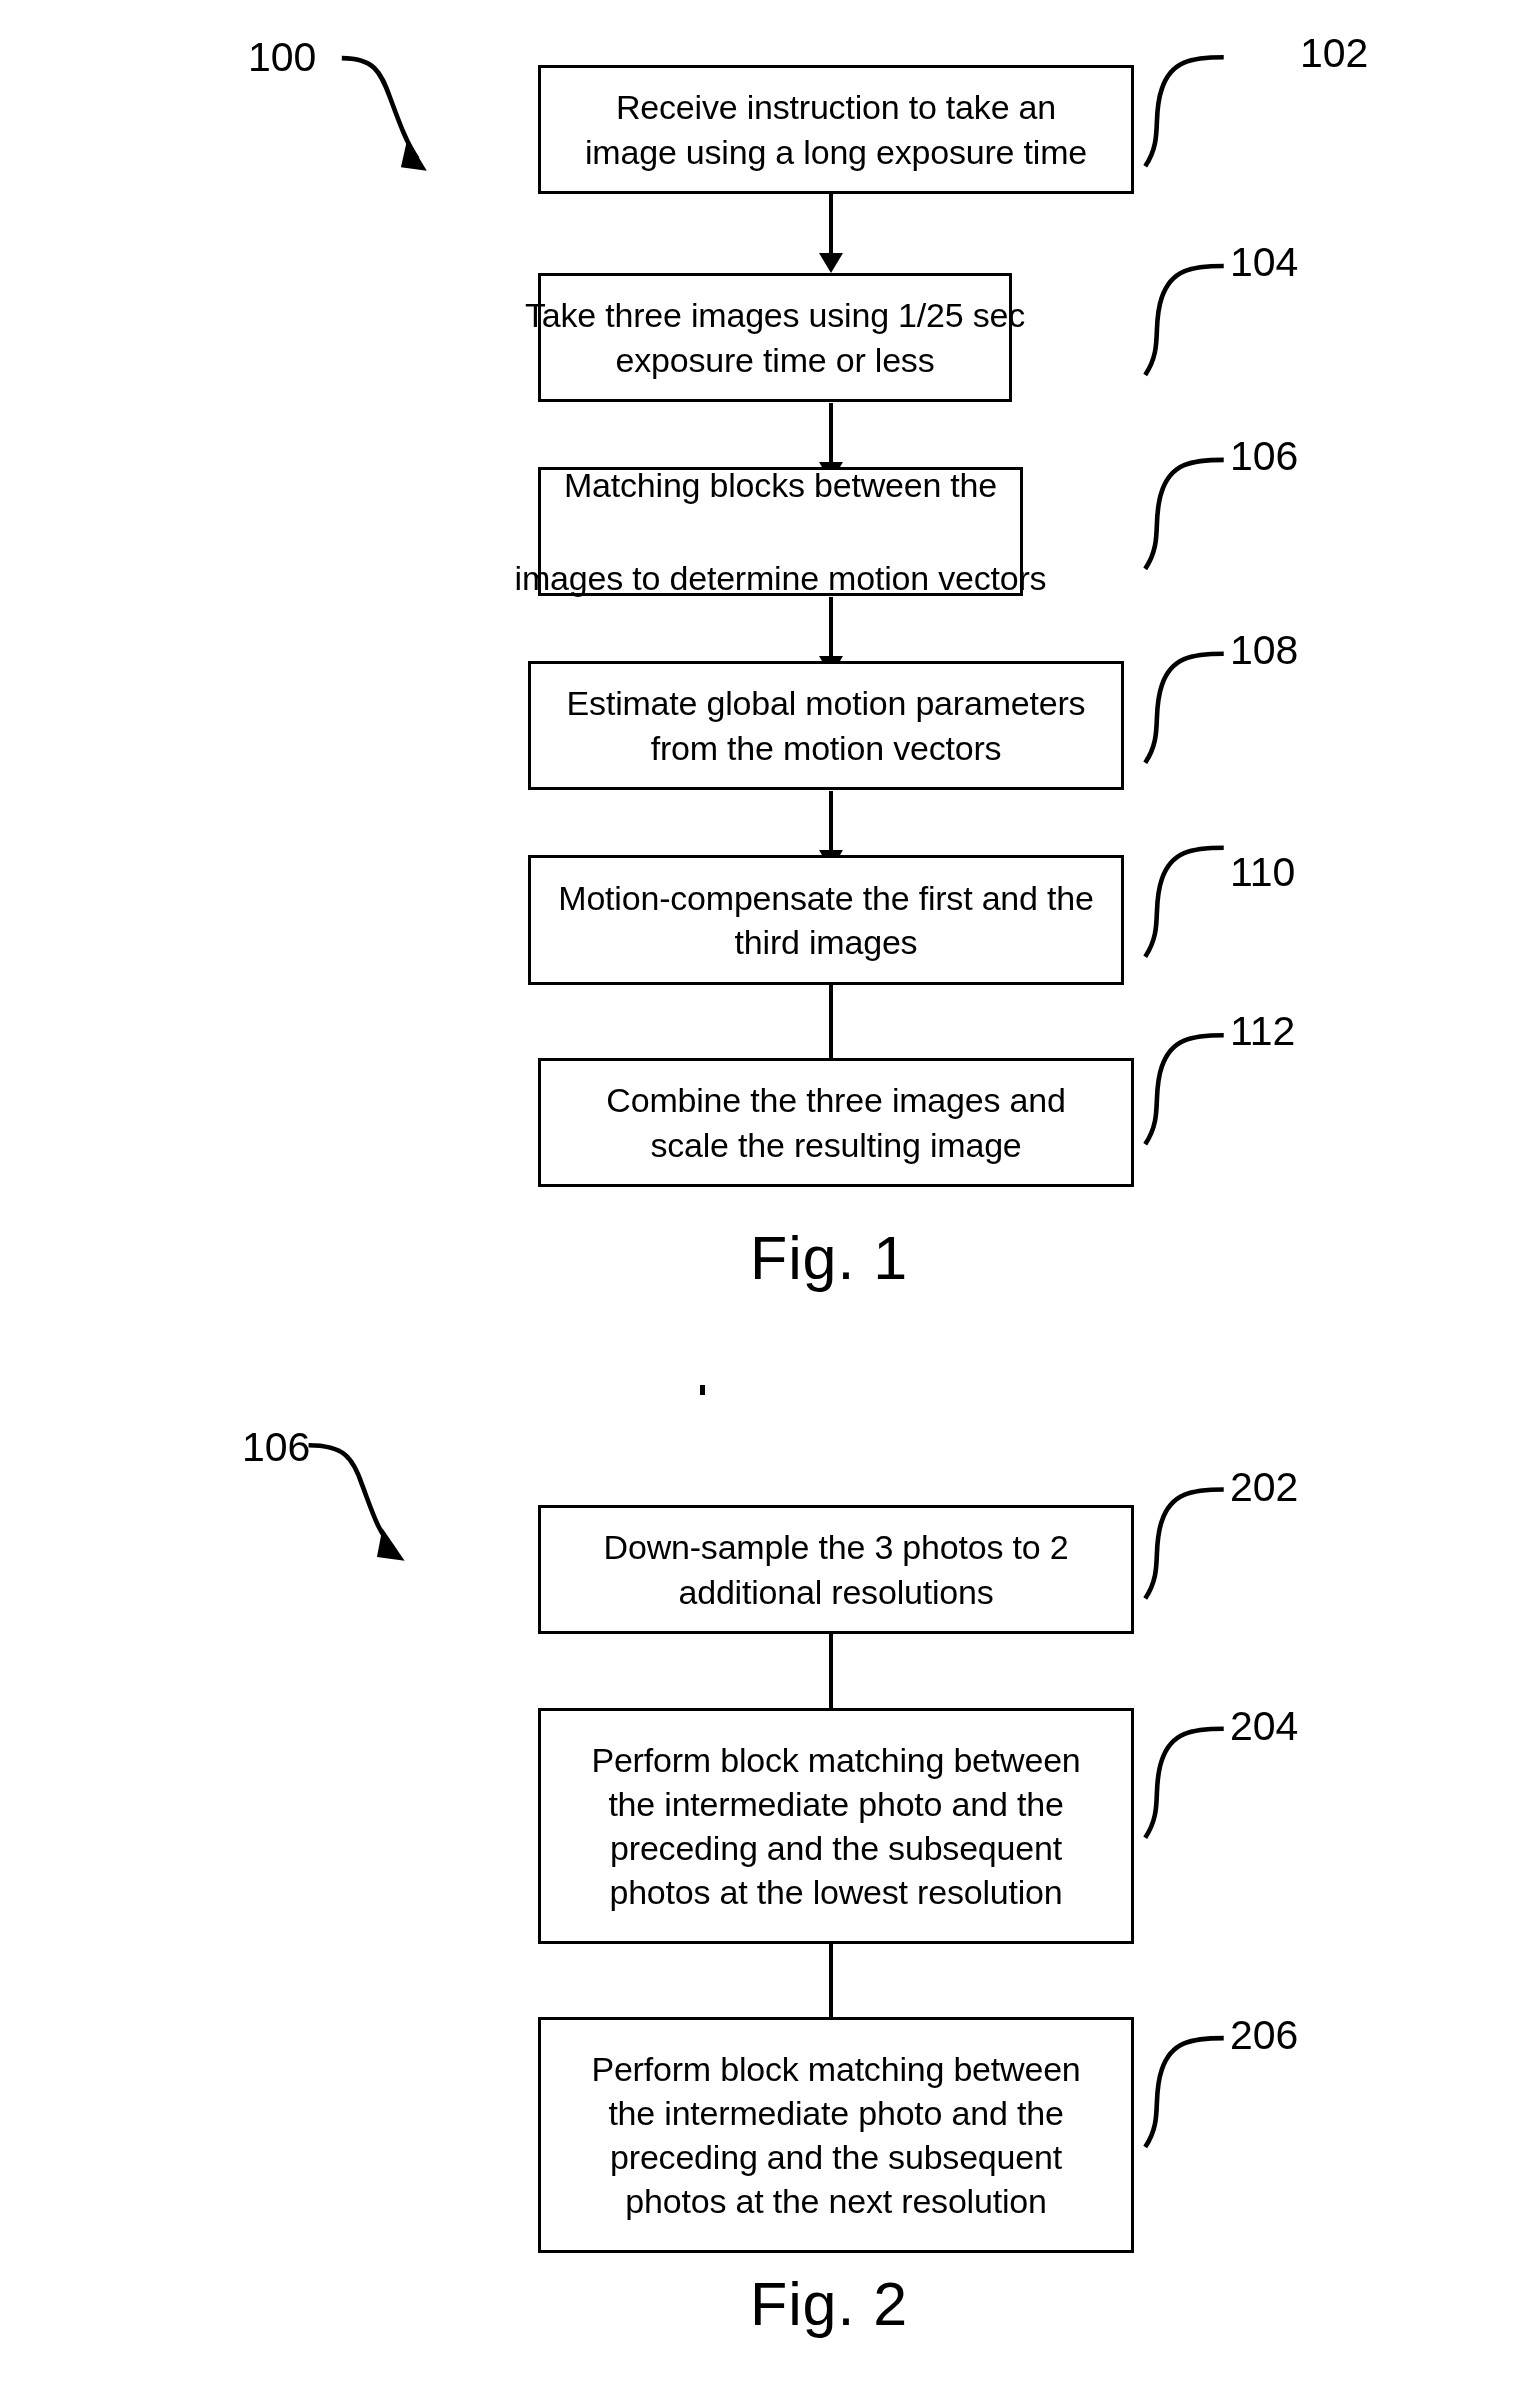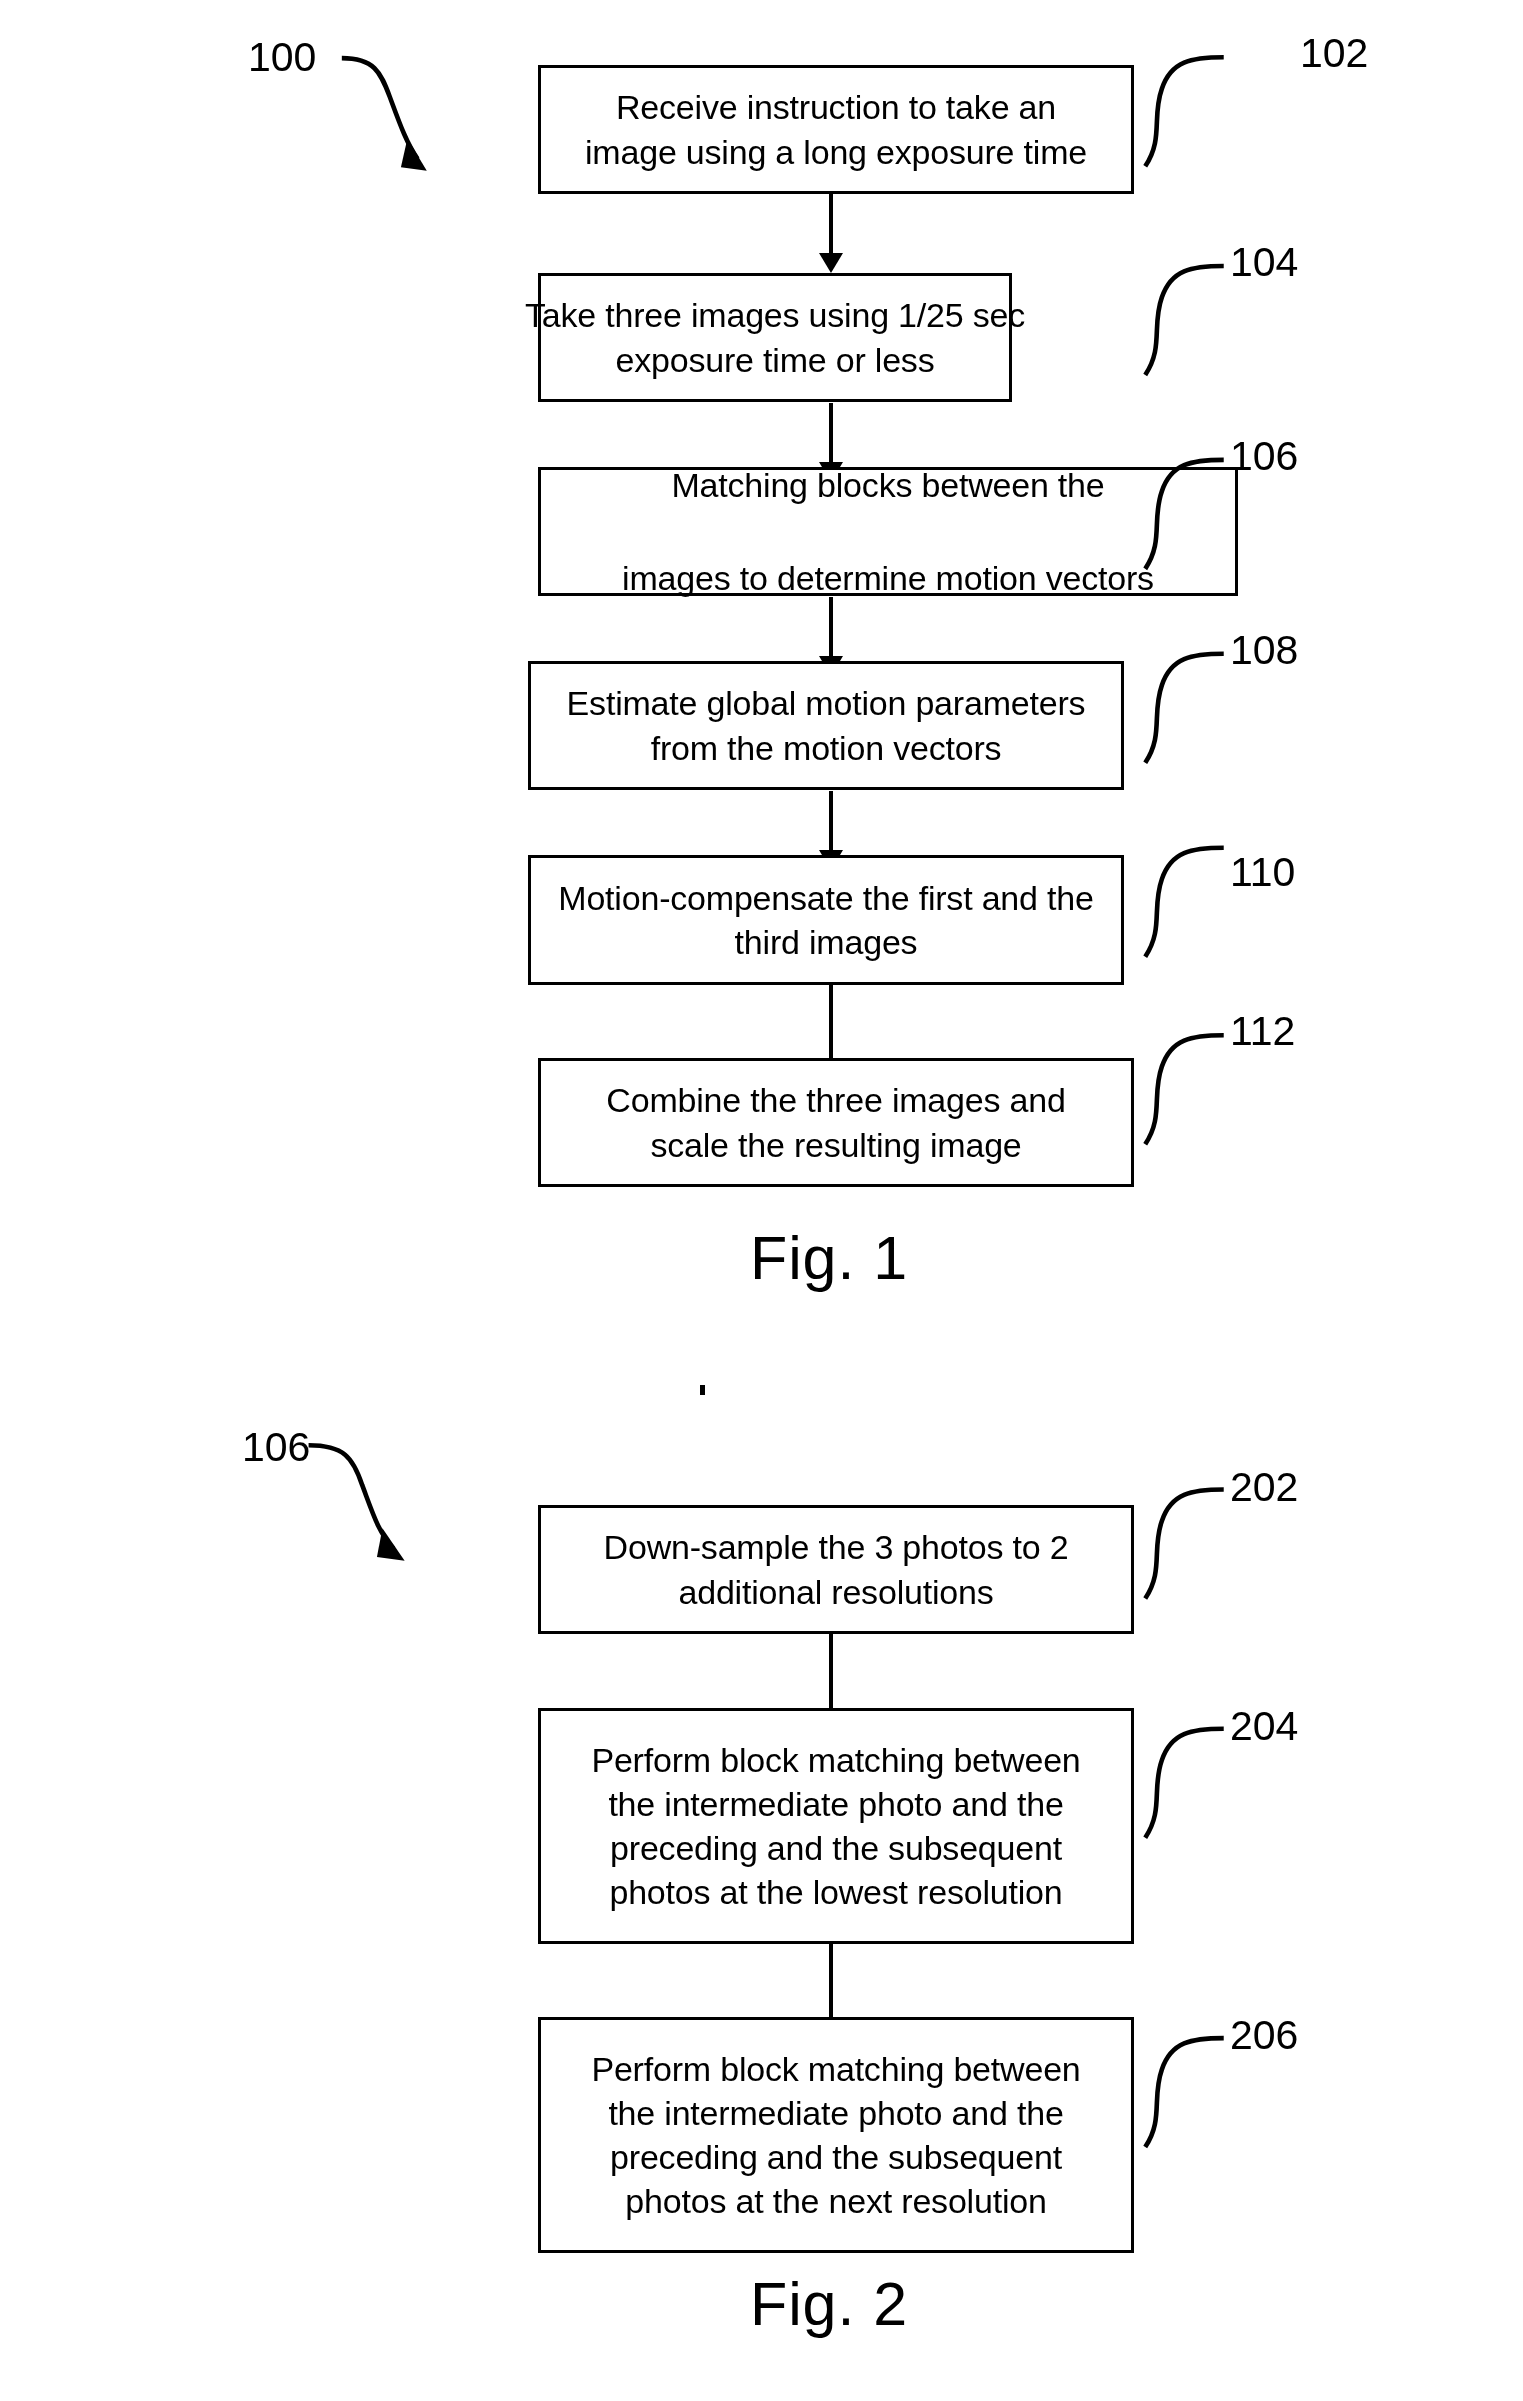--- a/index.html
+++ b/index.html
@@ -133,21 +133,21 @@
   <div class="ref-num" style="left:1230px; top:242px;">104</div>
   <svg class="leader" style="left:0px; top:0px; width:1524px; height:2401px;" viewBox="0 0 1650 2600" width="1524" height="2401">
     <path d="M 1325 288 C 1290 288, 1268 292, 1258 322 C 1247 353, 1260 376, 1240 406" fill="none" stroke="#000" stroke-width="5"></path>
   </svg>
 
   <div class="connector" style="left:831px; top:403px; height:79px;">
     <div class="shaft" style="height:61px;"></div>
     <div class="head" style="top:59px;"></div>
   </div>
 
-  <div class="flow-box" style="left:538px; top:467px; width:700px; height:129px;gap:48px;">
+  <div class="flow-box" style="left:538px; top:467px; width:485px; height:129px;gap:48px;">
     <span class="ln">Matching blocks between the</span>
     <span class="ln">images to determine motion vectors</span>
   </div>
   <div class="ref-num" style="left:1230px; top:436px;">106</div>
   <svg class="leader" style="left:0px; top:0px; width:1524px; height:2401px;" viewBox="0 0 1650 2600" width="1524" height="2401">
     <path d="M 1325 498 C 1290 498, 1268 502, 1258 532 C 1247 563, 1260 586, 1240 616" fill="none" stroke="#000" stroke-width="5"></path>
   </svg>
 
   <div class="connector" style="left:831px; top:597px; height:79px;">
     <div class="shaft" style="height:61px;"></div>

